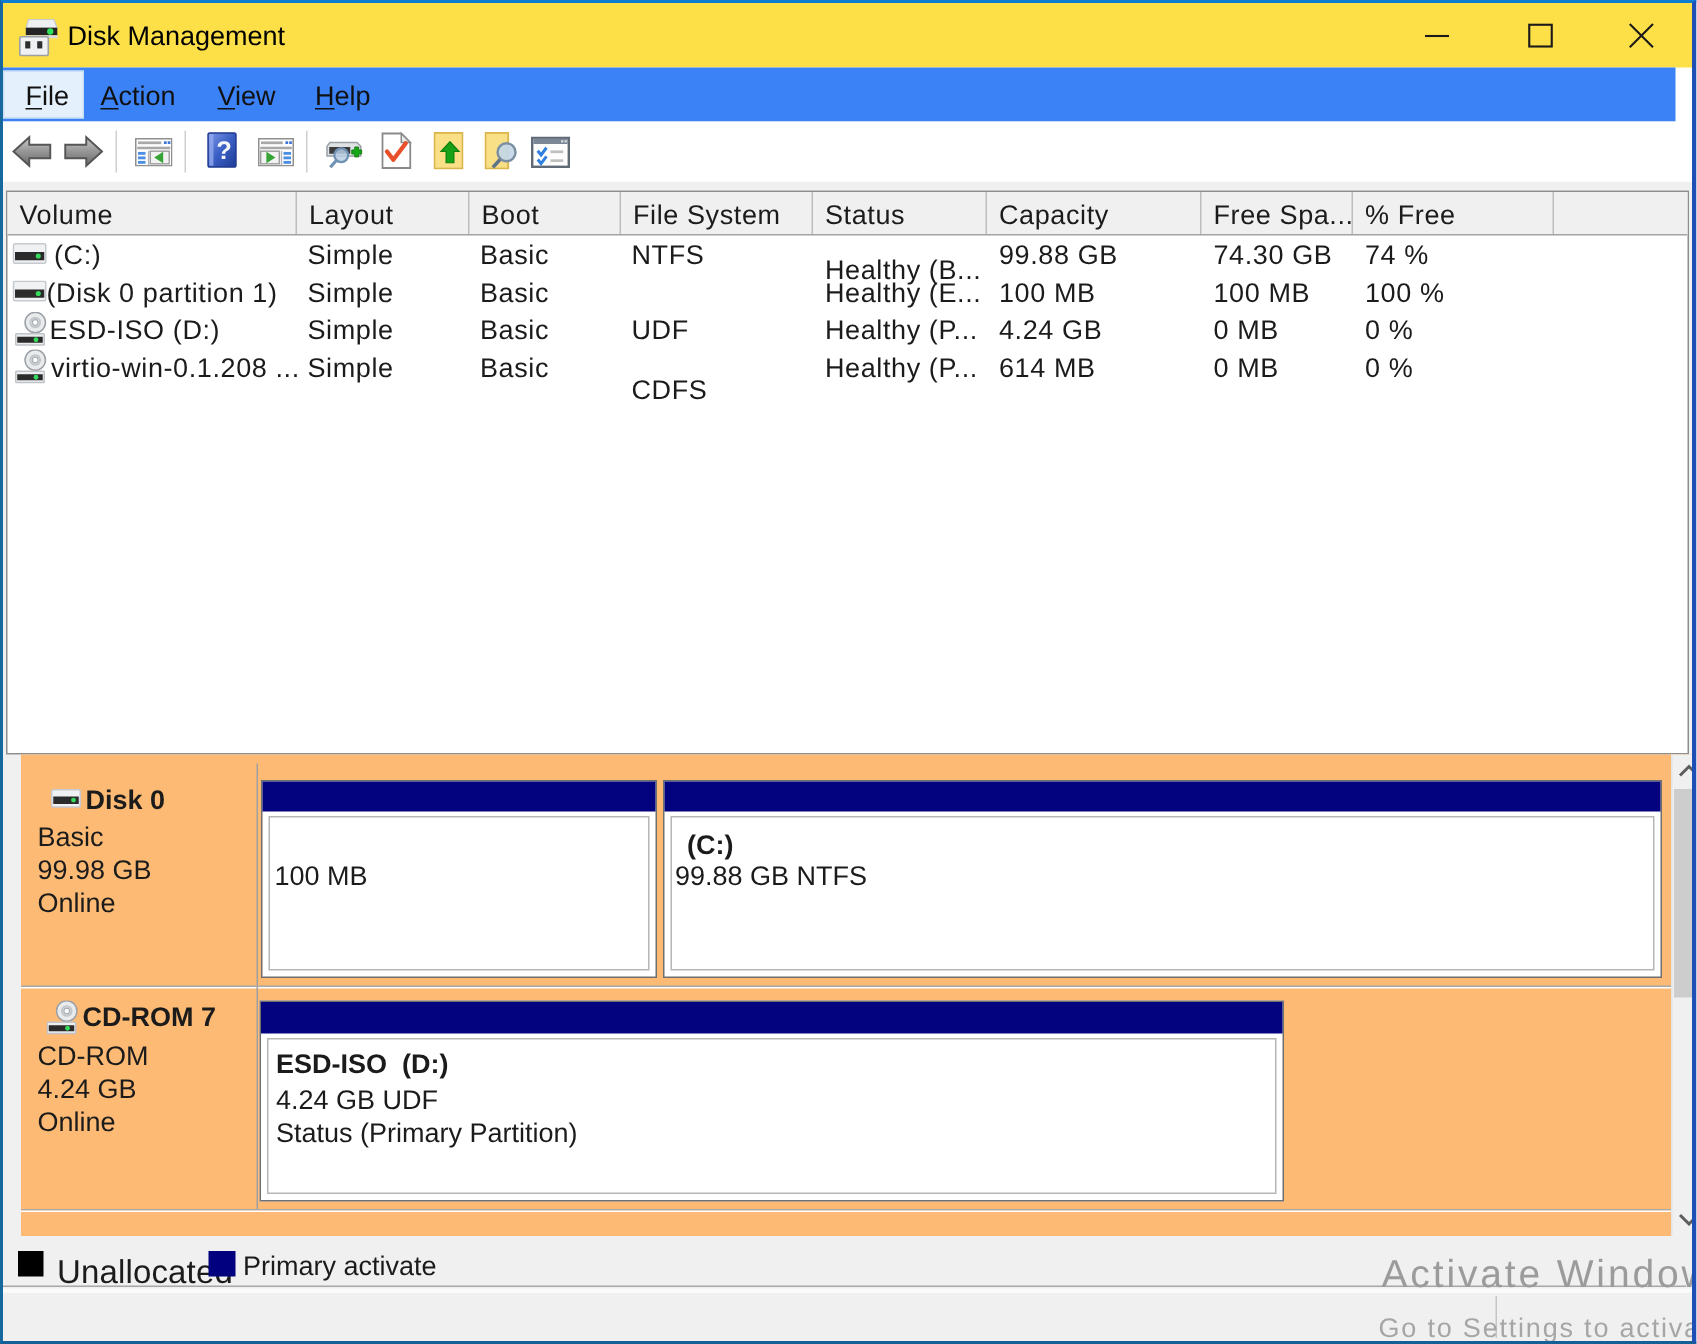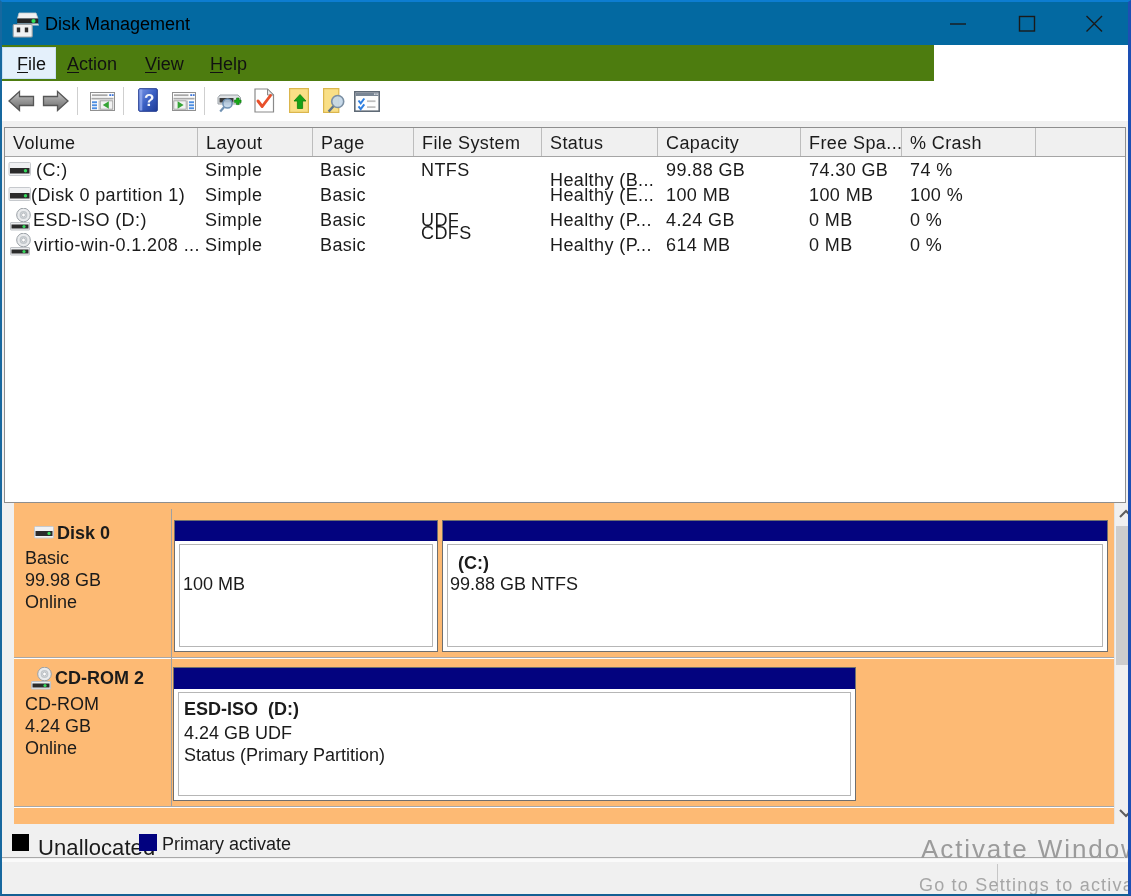--- a/index.html
+++ b/index.html
@@ -3,23 +3,23 @@
 <meta charset="utf-8">
 <style>
   * { margin:0; padding:0; box-sizing:border-box; }
   html,body { width:1131px; height:896px; overflow:hidden; }
   body { font-family:"Liberation Sans", sans-serif; font-size:18px; line-height:18px; color:#1b1b1b; position:relative; background:#fff; }
   .abs { position:absolute; }
   #win { position:absolute; left:0; top:0; width:1131px; height:896px;
          border-top:2px solid #0d7dd1; border-left:2px solid #17689f;
          border-right:3px solid #1d4fb4; border-bottom:2px solid #145f93; background:#fff; overflow:hidden; }
   
-  #titlebar { position:absolute; left:0; top:0; width:1126px; height:43px; background:#0369a1; }
+  #titlebar { position:absolute; left:0; top:0; width:1126px; height:43px; background:#fde047; }
   .ttl { position:absolute; left:43px; top:13px; font-size:18px; color:#000; }
-  #menubar { position:absolute; left:0; top:43px; width:932px; height:37px; background:#4d7c0f; border-bottom:1px solid #ececec;text-decoration:underline;}
+  #menubar { position:absolute; left:0; top:43px; width:1115px; height:37px; background:#3b82f6; border-bottom:1px solid #ececec;text-decoration:underline;}
   .mi { position:absolute; top:10px; font-size:18px; color:#111; }
   .mi u { text-decoration:underline; text-underline-offset:2px; }
   #filebox { position:absolute; left:0px; top:2px; width:54px; height:32px; background:#e4f0fb; border:1px solid #c9e0f5; }
   #toolbar { position:absolute; left:0; top:79px; width:1126px; height:40px; background:#fff; }
   .tsep { position:absolute; top:6px; width:1px; height:28px; background:#cfcfcf; }
   #graybg { position:absolute; left:0; top:119px; width:1126px; height:773px; background:#f0f0f0; }
   
   #table { position:absolute; left:2px; top:125px; width:1122px; height:376px; background:#fff; border:1px solid #8e8e8e; }
   #thead { position:absolute; left:0; top:0; width:1120px; height:29px; background:#f0f0f0; border-bottom:1px solid #a5a5a5; }
   .th { position:absolute; top:0; height:28px; border-right:1px solid #bdbdbd;text-align:center; }
@@ -188,36 +188,36 @@
   </div>
   <div id="table">
     <div id="thead">
       <div class="th" style="left:0;width:193px">
           <span>Volume</span>
         </div>
       <div class="th" style="left:193px;width:115px">
           <span>Layout</span>
         </div>
       <div class="th" style="left:308px;width:101px">
-          <span>Page</span>
+          <span>Boot</span>
         </div>
       <div class="th" style="left:409px;width:128px">
           <span>File System</span>
         </div>
       <div class="th" style="left:537px;width:116px">
           <span>Status</span>
         </div>
       <div class="th" style="left:653px;width:143px">
           <span>Capacity</span>
         </div>
       <div class="th" style="left:796px;width:101px">
           <span>Free Spa...</span>
         </div>
       <div class="th" style="left:897px;width:134px">
-          <span>% Crash</span>
+          <span>% Free</span>
         </div>
       <div class="th" style="left:1031px;width:88px;border-right:none"></div>
     </div>
 
     <div class="cell" style="left:31px;top:33px">(C:)</div>
     <div class="cell" style="left:200px;top:33px">Simple</div>
     <div class="cell" style="left:315px;top:33px">Basic</div>
     <div class="cell" style="left:416px;top:33px">NTFS</div>
     <div class="cell" style="left:545px;top:43px">Healthy (B...</div>
     <div class="cell" style="left:661px;top:33px">99.88 GB</div>
@@ -234,21 +234,21 @@
     <div class="cell" style="left:200px;top:83px">Simple</div>
     <div class="cell" style="left:315px;top:83px">Basic</div>
     <div class="cell" style="left:416px;top:83px">UDF</div>
     <div class="cell" style="left:545px;top:83px">Healthy (P...</div>
     <div class="cell" style="left:661px;top:83px">4.24 GB</div>
     <div class="cell" style="left:804px;top:83px">0 MB</div>
     <div class="cell" style="left:905px;top:83px">0 %</div>
     <div class="cell" style="left:29px;top:108px">virtio-win-0.1.208 ...</div>
     <div class="cell" style="left:200px;top:108px">Simple</div>
     <div class="cell" style="left:315px;top:108px">Basic</div>
-    <div class="cell" style="left:416px;top:96px">CDFS</div>
+    <div class="cell" style="left:416px;top:123px">CDFS</div>
     <div class="cell" style="left:545px;top:108px">Healthy (P...</div>
     <div class="cell" style="left:661px;top:108px">614 MB</div>
     <div class="cell" style="left:804px;top:108px">0 MB</div>
     <div class="cell" style="left:905px;top:108px">0 %</div>
     <svg class="abs" style="left:3px;top:34px" width="24" height="16" viewBox="0 0 24 16">
         <use href="#hdd16"></use>
       </svg>
     <svg class="abs" style="left:3px;top:59px" width="24" height="16" viewBox="0 0 24 16">
         <use href="#hdd16"></use>
       </svg>
@@ -282,21 +282,21 @@
       <div class="ptxt b" style="left:15px;top:33px">(C:)</div>
       <div class="ptxt" style="left:7px;top:54px">99.88 GB NTFS</div>
     </div>
 
     <div class="hline" style="left:0;top:303px;width:1100px"></div>
     <div class="hlinew" style="left:0;top:304px;width:1100px"></div>
     <div class="abs" style="left:157px;top:155px;width:1px;height:148px;background:#a0a0a0"></div>
     <svg class="abs" style="left:17px;top:164px" width="22" height="24" viewBox="0 0 22 24">
         <use href="#cd16"></use>
       </svg>
-    <div class="ptxt b" style="left:41px;top:166px">CD-ROM 2</div>
+    <div class="ptxt b" style="left:41px;top:166px">CD-ROM 7</div>
     <div class="ptxt" style="left:11px;top:192px">CD-ROM</div>
     <div class="ptxt" style="left:11px;top:214px">4.24 GB</div>
     <div class="ptxt" style="left:11px;top:236px">Online</div>
     <div class="pbox" style="left:159px;top:164px;width:683px;height:134px">
       <div class="pnavy" style="height:21px"></div>
       <div class="pinner" style="top:24px"></div>
       <div class="ptxt b" style="left:10px;top:32px">ESD-ISO&nbsp; (D:)</div>
       <div class="ptxt" style="left:10px;top:56px">4.24 GB UDF</div>
       <div class="ptxt" style="left:10px;top:78px">Status (Primary Partition)</div>
     </div>

